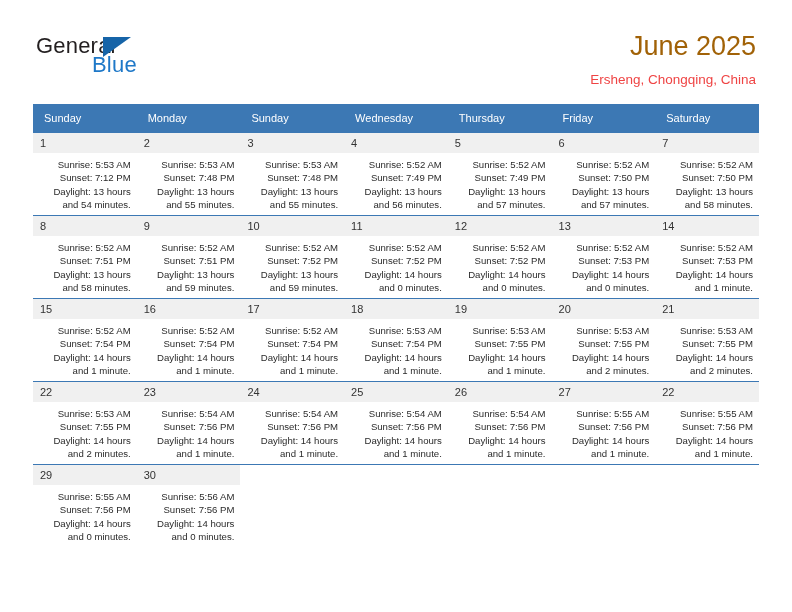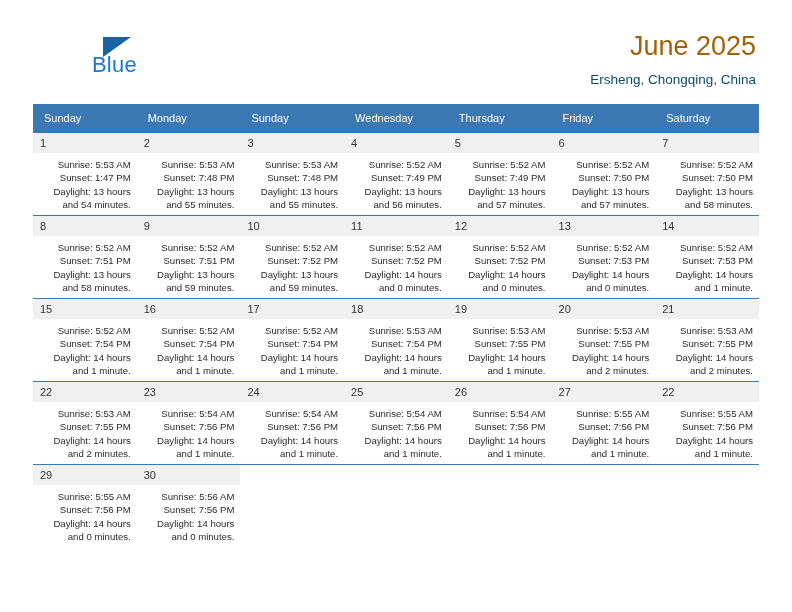--- a/index.html
+++ b/index.html
@@ -71,21 +71,21 @@
     text-align: right;
   }
   .cal-title {
     font-size: 27px;
     color: #a16207;
     line-height: 32px;
     white-space: nowrap;
   }
   .cal-subtitle {
     font-size: 13.5px;
-    color: #0c4a6e;
+    color: #ef4444;
     line-height: 18px;
     margin-top: 9px;
     white-space: nowrap;
   }
 
   
   .calendar {
     position: absolute;
     left: 33px;
     top: 104px;
@@ -142,20 +142,21 @@
   }
 </style>
 </head>
 <body>
 
 <div class="page">
 
   <div class="header">
 
     <div class="logo">
+      <span class="logo-general">General</span>
       <span class="logo-tri"></span>
       <span class="logo-blue">Blue</span>
     </div>
 
     <div class="title-block">
       <div class="cal-title">June 2025</div>
       <div class="cal-subtitle">Ersheng, Chongqing, China</div>
     </div>
 
   </div>
@@ -172,21 +173,21 @@
         <th>Saturday</th>
       </tr>
     </thead>
     <tbody>
         <tr class="week-row">
           <td>
             <div class="cell">
               <div class="daynum">1</div>
               <div class="cellbody">
                 <div>Sunrise: 5:53 AM</div>
-                <div>Sunset: 1:47 PM</div>
+                <div>Sunset: 7:12 PM</div>
                 <div>Daylight: 13 hours</div>
                 <div>and 54 minutes.</div>
               </div>
             </div>
           </td>
           <td>
             <div class="cell">
               <div class="daynum">2</div>
               <div class="cellbody">
                 <div>Sunrise: 5:53 AM</div>

